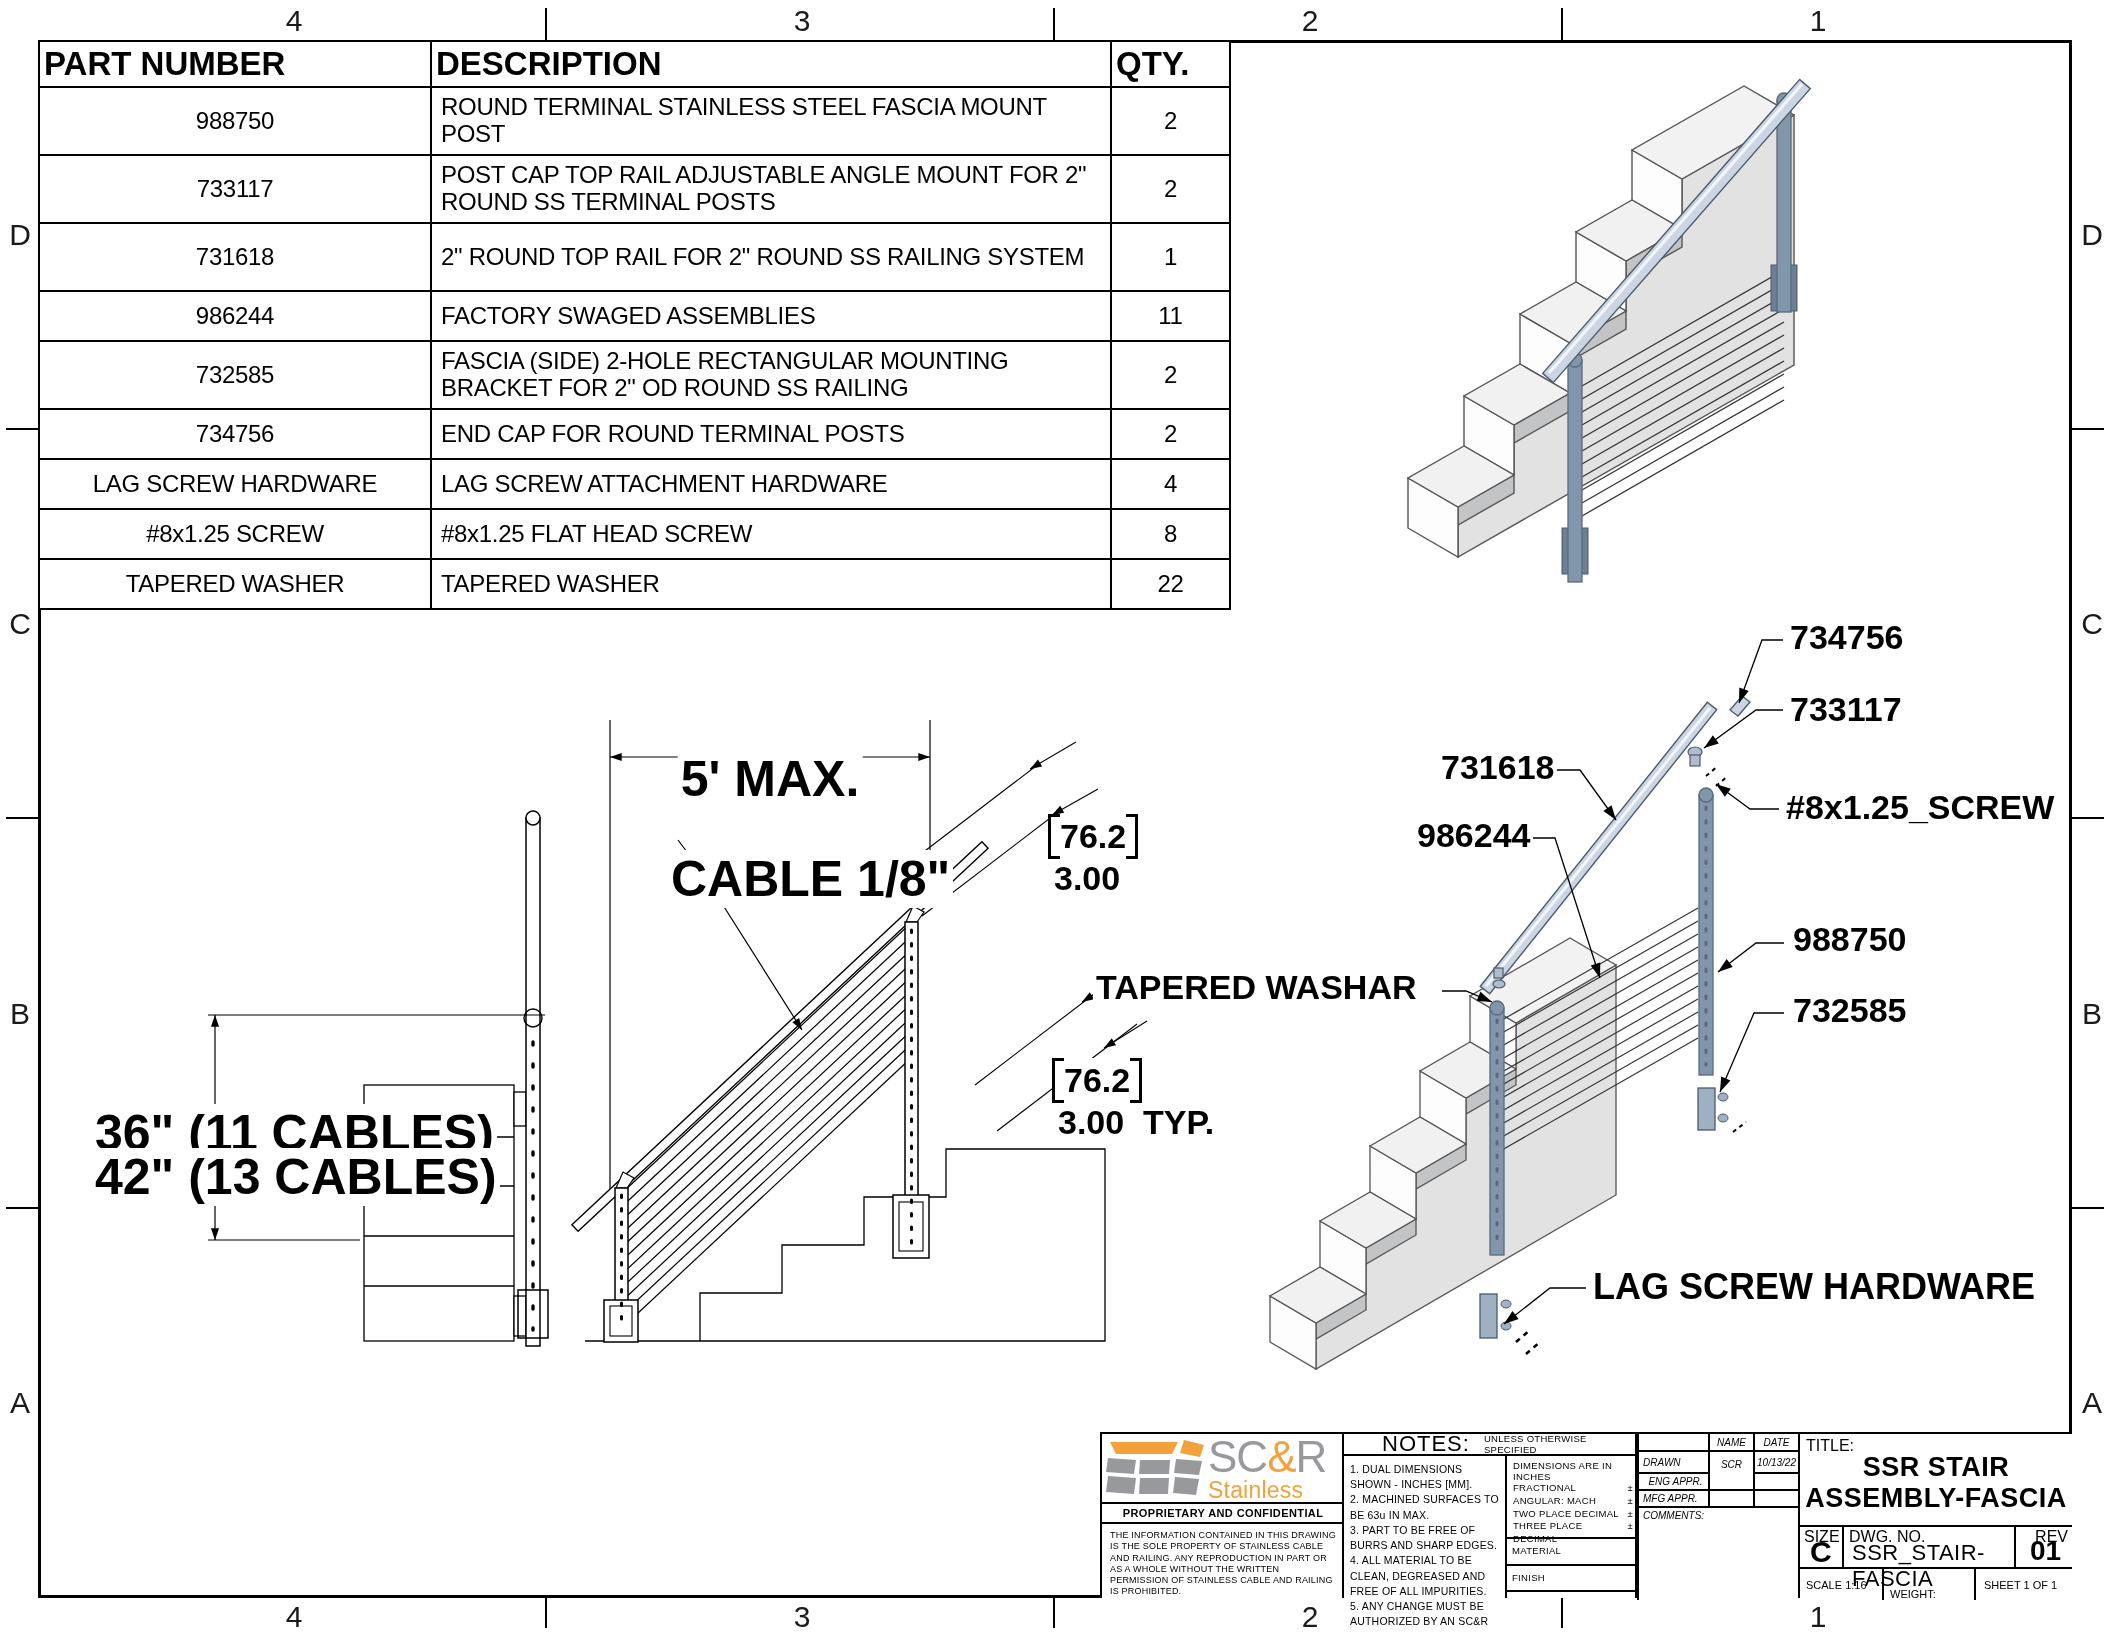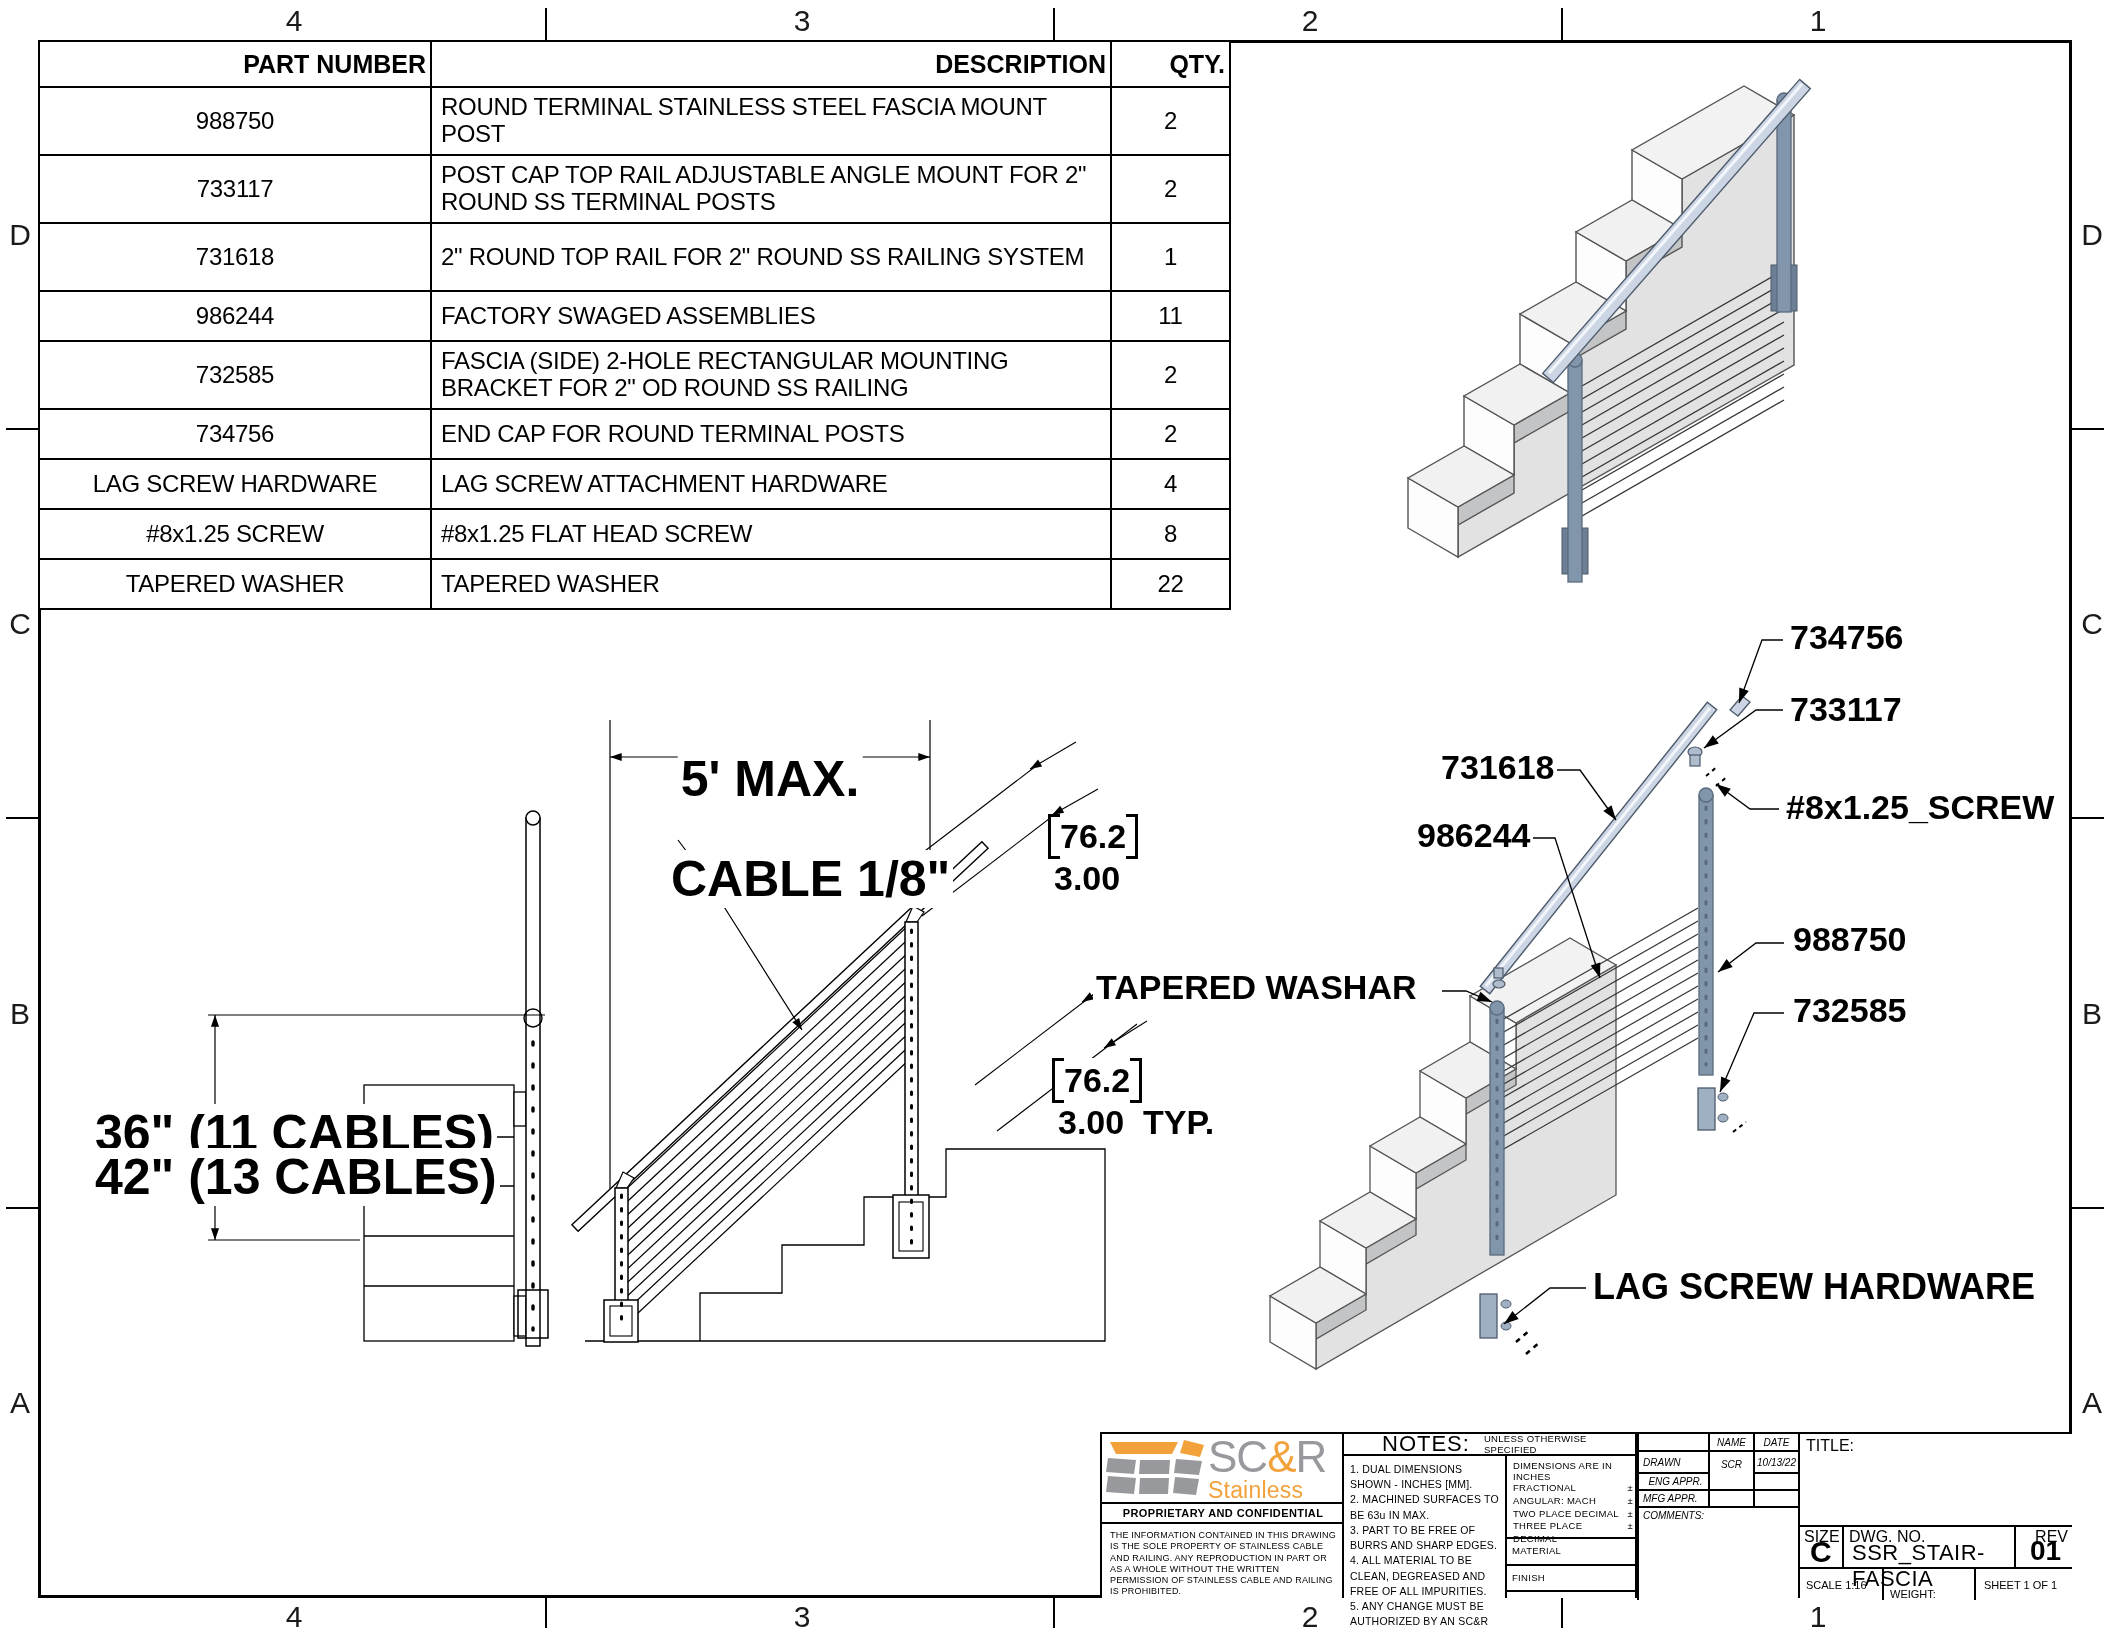--- a/index.html
+++ b/index.html
@@ -8,21 +8,21 @@
   .frame{position:absolute;left:38px;top:40px;width:2028px;height:1552px;border:3px solid #000;}
   
   .zl{position:absolute;font-size:30px;font-weight:400;color:#1a1a1a;transform:translate(-50%,0);}
   .tick{position:absolute;background:#000;}
   .tick.v{width:2px;height:32px;}
   .tick.h{width:32px;height:2px;}
   
   .ptable{position:absolute;left:38px;top:40px;border-collapse:collapse;table-layout:fixed;background:#fff;}
   .ptable td,.ptable th{border:2px solid #000;font-size:24px;line-height:1.12;overflow:hidden;
         letter-spacing:-0.3px;padding:2px 4px;vertical-align:middle;}
-  .ptable th{font-size:25px;font-weight:bold;text-align:right;height:40px;letter-spacing:0;}
+  .ptable th{font-size:33px;font-weight:bold;text-align:left;height:40px;letter-spacing:0;}
   .ptable td.c{text-align:center;}
   .ptable td.d{text-align:left;padding-left:9px;}
   .ptable tr.r2 td{height:62px;}
   .ptable tr.r1 td{height:44px;}
   .col-part{width:392px;} .col-desc{width:680px;} .col-qty{width:119px;}
   
   .anno{position:absolute;font-weight:bold;white-space:nowrap;background:#fff;padding:0 3px;}
   .callout{font-size:34px;}
   .dimtxt{font-size:50px;margin-top:28px;}
   .dim34{font-size:34px;}
@@ -487,20 +487,24 @@
       </div>
     <div class="apr" style="left:71px;top:57px;width:45px;height:17px;"></div>
     <div class="apr" style="left:116px;top:57px;width:45px;height:17px;"></div>
     <div class="apr" style="left:0;top:74px;width:161px;height:92px;align-items:flex-start;padding-top:2px;border-bottom:none;">
         <span>COMMENTS:</span>
       </div>
   </div>
 
   <div style="position:absolute;left:1798px;top:1432px;width:274px;height:166px;border-top:2px solid #000;border-left:2px solid #000;box-sizing:border-box;background:#fff;">
     <div class="lbl" style="position:absolute;left:6px;top:3px;">TITLE:</div>
+    <div style="position:absolute;left:0;top:18px;width:100%;text-align:center;font-size:27px;font-weight:bold;letter-spacing:0.5px;line-height:1.15;">
+      <div>SSR STAIR</div>
+      <div>ASSEMBLY-FASCIA</div>
+    </div>
 
     <div style="position:absolute;left:0;top:91px;width:100%;height:42px;border-top:2px solid #000;box-sizing:border-box;">
       <div style="position:absolute;left:0;top:0;width:42px;height:100%;">
         <div class="lbl" style="position:absolute;left:4px;top:1px;">SIZE</div>
         <div style="position:absolute;left:10px;top:8px;font-size:30px;font-weight:bold;">C</div>
       </div>
       <div style="position:absolute;left:42px;top:0;width:172px;height:100%;border-left:2px solid #000;box-sizing:border-box;">
         <div class="lbl" style="position:absolute;left:5px;top:1px;">DWG.  NO.</div>
         <div style="position:absolute;left:8px;top:13px;font-size:22px;letter-spacing:0.5px;">SSR_STAIR-FASCIA</div>
       </div>

